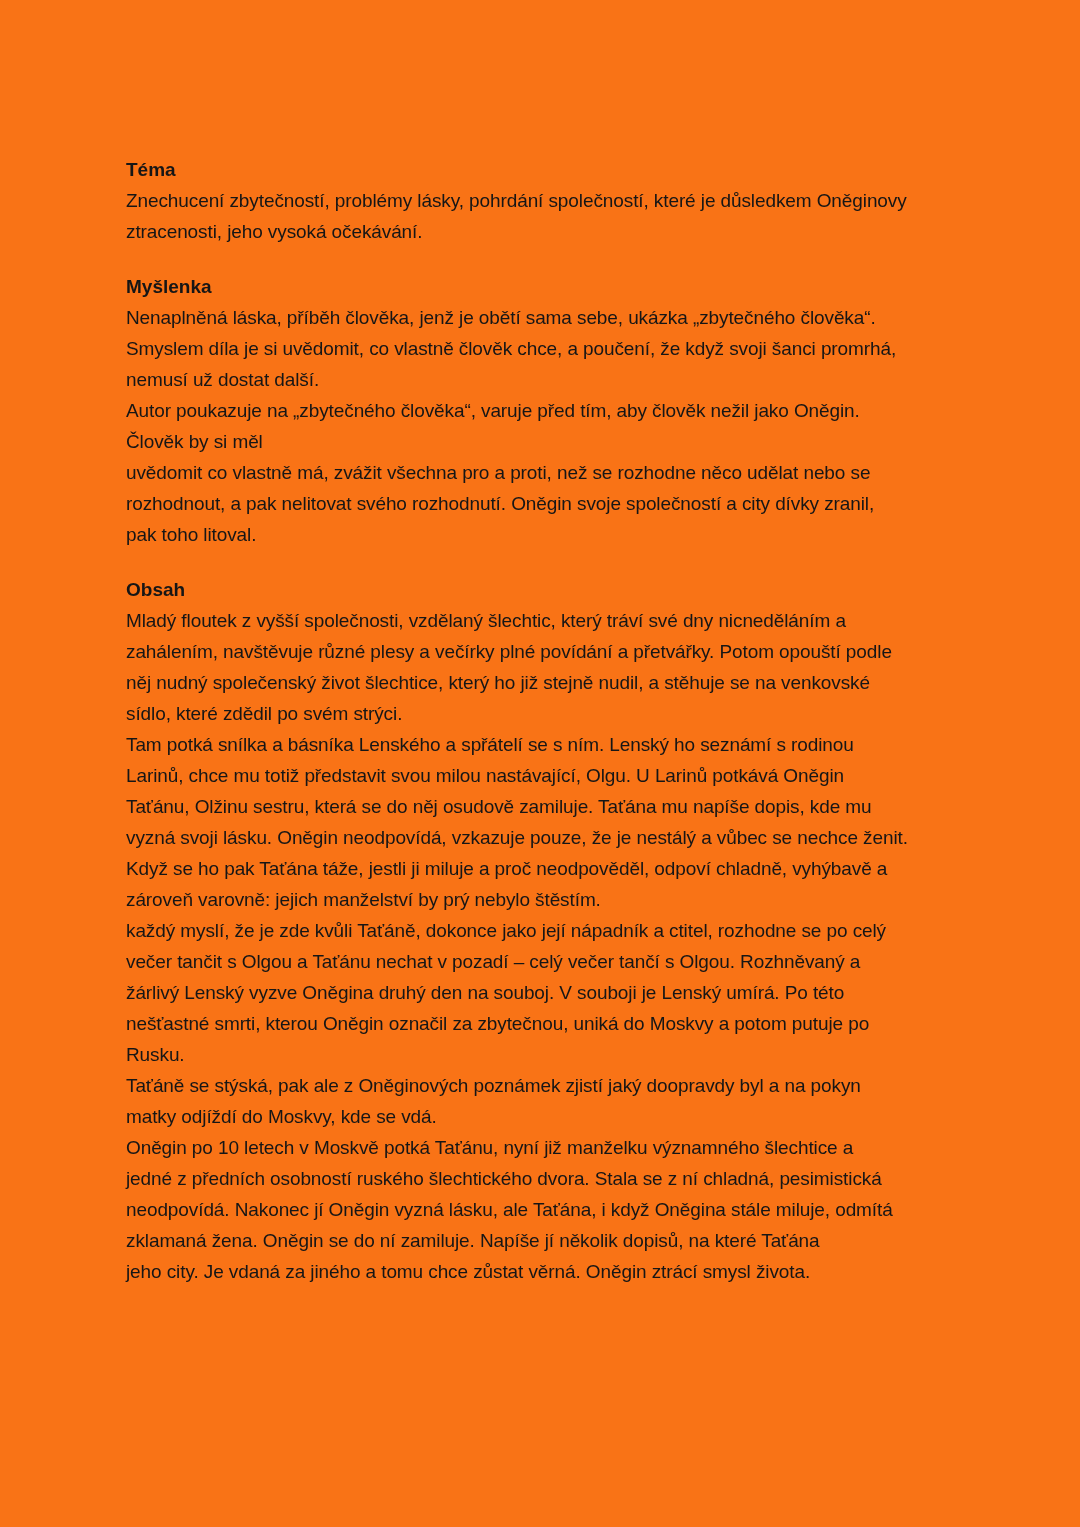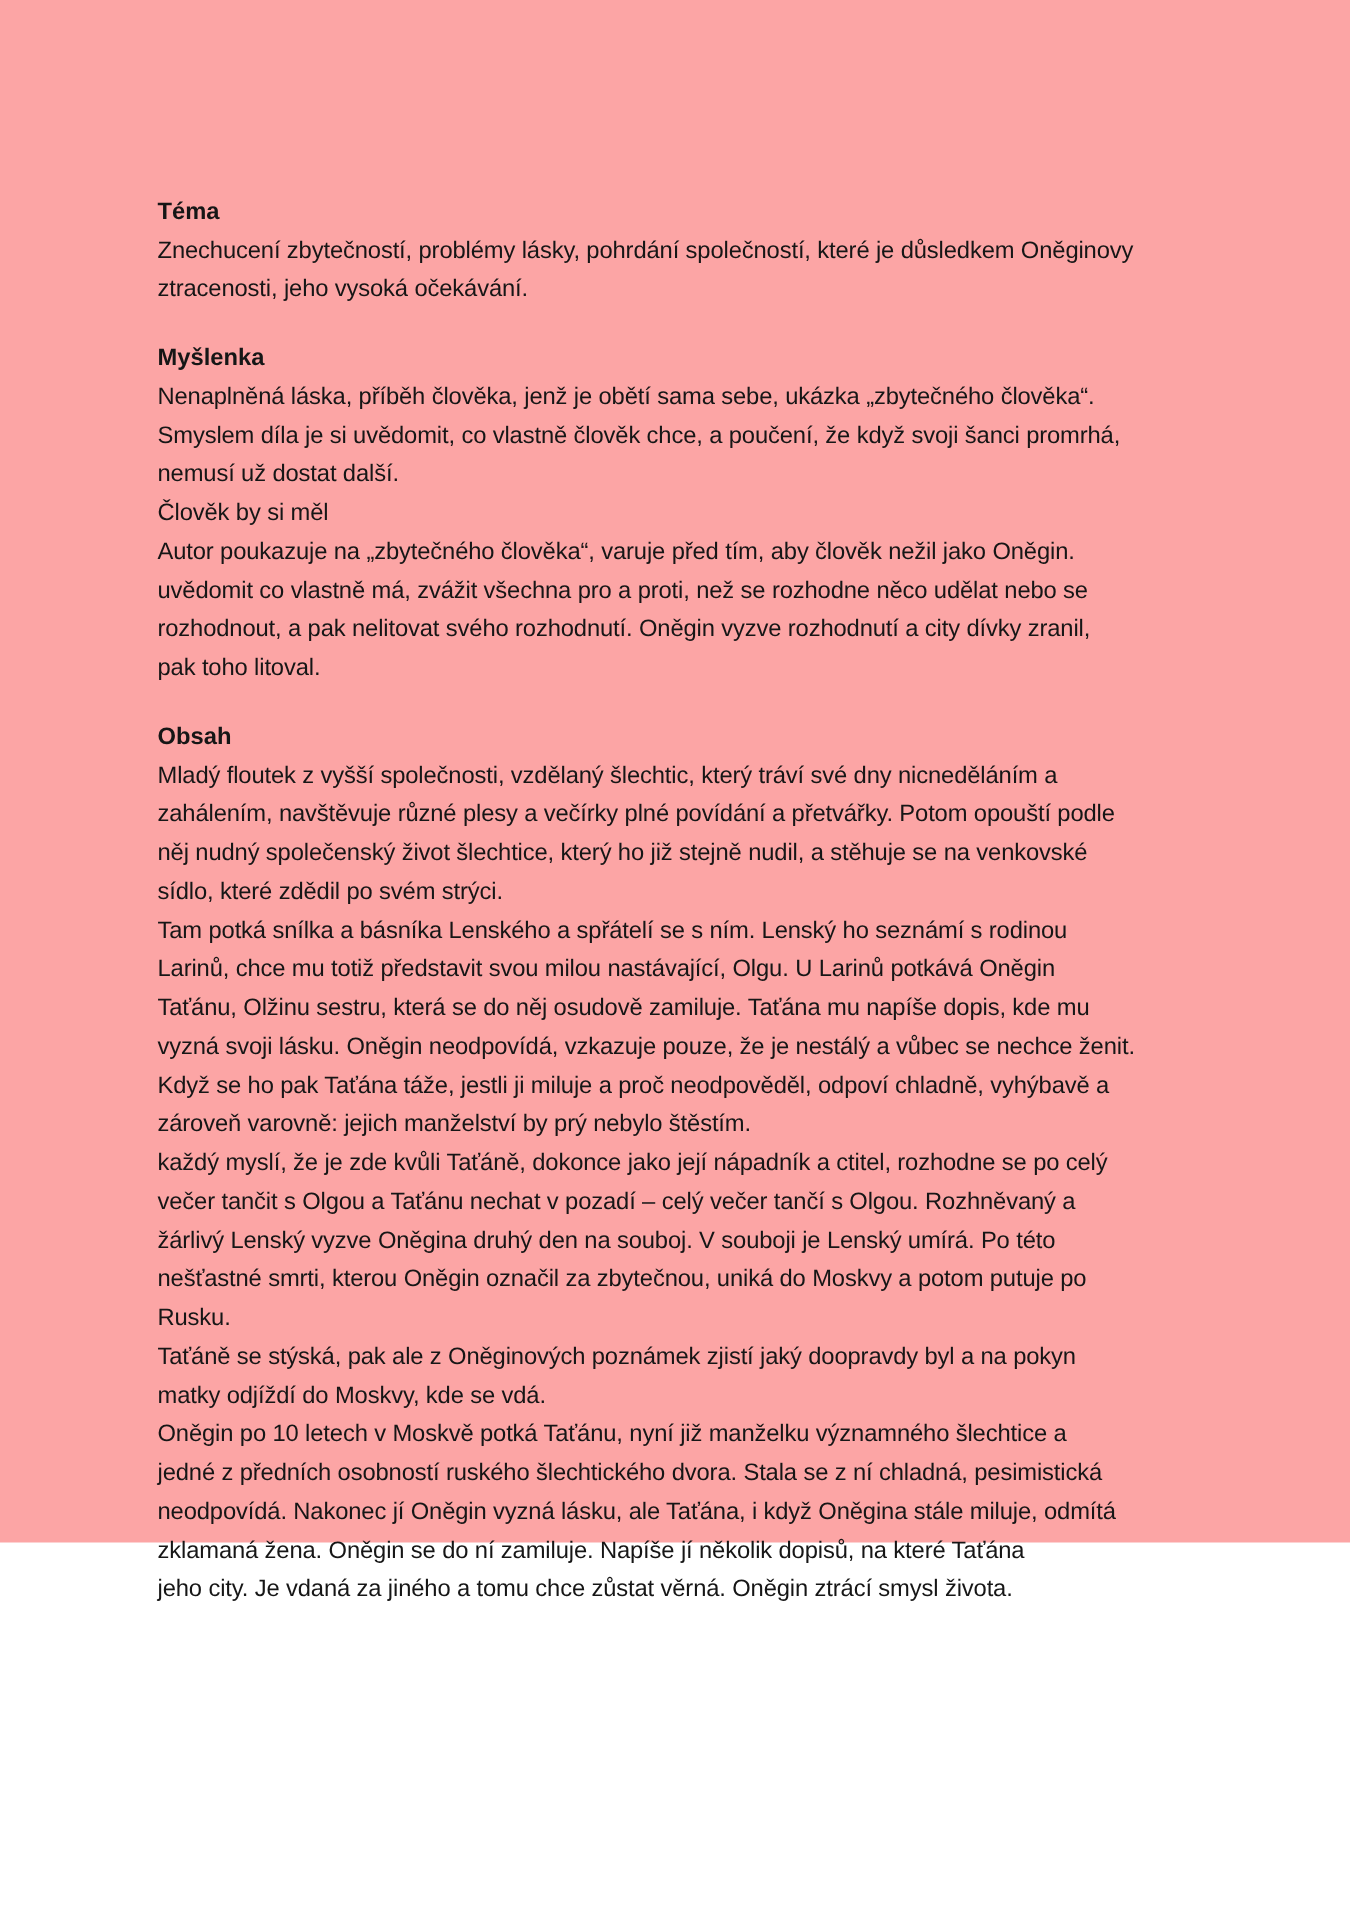--- a/index.html
+++ b/index.html
@@ -10,23 +10,23 @@
   body {
     width: 1080px;
     height: 1527px;
     overflow: hidden;
     font-family: "Liberation Sans", "DejaVu Sans", sans-serif;
     color: #161616;
   }
   .page {
     box-sizing: border-box;
     width: 1080px;
-    height: 1234px;
+    height: 1527px;
     padding: 154px 120px 0 126px;
-    background: #fca5a5;
+    background: #f97316;
   }
   .section {
     margin: 0 0 24px 0;
   }
   .heading {
     font-size: 19px;
     line-height: 31px;
     font-weight: 700;
     white-space: nowrap;
   }
@@ -47,24 +47,24 @@
     <div class="heading">Téma</div>
     <div class="line">Znechucení zbytečností, problémy lásky, pohrdání společností, které je důsledkem Oněginovy</div>
     <div class="line">ztracenosti, jeho vysoká očekávání.</div>
   </section>
 
   <section class="section">
     <div class="heading">Myšlenka</div>
     <div class="line">Nenaplněná láska, příběh člověka, jenž je obětí sama sebe, ukázka „zbytečného člověka“.</div>
     <div class="line">Smyslem díla je si uvědomit, co vlastně člověk chce, a poučení, že když svoji šanci promrhá,</div>
     <div class="line">nemusí už dostat další.</div>
+    <div class="line">Autor poukazuje na „zbytečného člověka“, varuje před tím, aby člověk nežil jako Oněgin.</div>
     <div class="line">Člověk by si měl</div>
-    <div class="line">Autor poukazuje na „zbytečného člověka“, varuje před tím, aby člověk nežil jako Oněgin.</div>
     <div class="line">uvědomit co vlastně má, zvážit všechna pro a proti, než se rozhodne něco udělat nebo se</div>
-    <div class="line">rozhodnout, a pak nelitovat svého rozhodnutí. Oněgin vyzve rozhodnutí a city dívky zranil,</div>
+    <div class="line">rozhodnout, a pak nelitovat svého rozhodnutí. Oněgin svoje společností a city dívky zranil,</div>
     <div class="line">pak toho litoval.</div>
   </section>
 
   <section class="section">
     <div class="heading">Obsah</div>
     <div class="line">Mladý floutek z vyšší společnosti, vzdělaný šlechtic, který tráví své dny nicneděláním a</div>
     <div class="line">zahálením, navštěvuje různé plesy a večírky plné povídání a přetvářky. Potom opouští podle</div>
     <div class="line">něj nudný společenský život šlechtice, který ho již stejně nudil, a stěhuje se na venkovské</div>
     <div class="line">sídlo, které zdědil po svém strýci.</div>
     <div class="line">Tam potká snílka a básníka Lenského a spřátelí se s ním. Lenský ho seznámí s rodinou</div>

